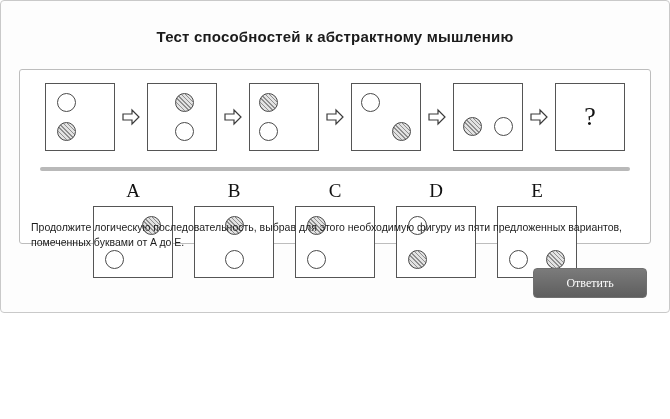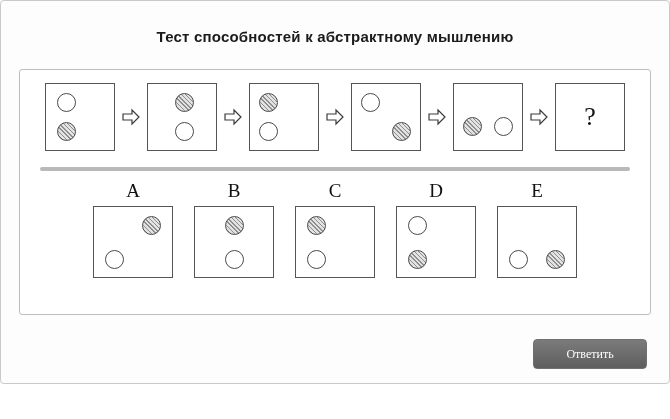--- a/index.html
+++ b/index.html
@@ -6,21 +6,21 @@
     margin: 0;
     padding: 0;
     background: #ffffff;
   }
   body {
     font-family: "Liberation Sans", sans-serif;
   }
   #app {
     position: relative;
     width: 670px;
-    height: 384px;
+    height: 313px;
     box-sizing: border-box;
     background: #fdfdfd;
     border: 1px solid #c9c9c9;
     border-radius: 4px;
     overflow: hidden;
   }
   .title {
     text-align: center;
     font-size: 15px;
     font-weight: bold;
@@ -227,16 +227,17 @@
           <div class="opt-label">E</div>
           <div class="cell opt-cell">
             <div class="circle" style="left: 11px; top: 43px;"></div>
             <div class="circle hatched" style="left: 48px; top: 43px;"></div>
           </div>
         </div>
       </div>
 
   </div>
 
+  <div class="instructions">Продолжите логическую последовательность, выбрав для этого необходимую фигуру из пяти предложенных вариантов, помеченных буквами от A до E.</div>
 
   <div class="answer-btn">Ответить</div>
 
 </div>
 
 </body></html>

